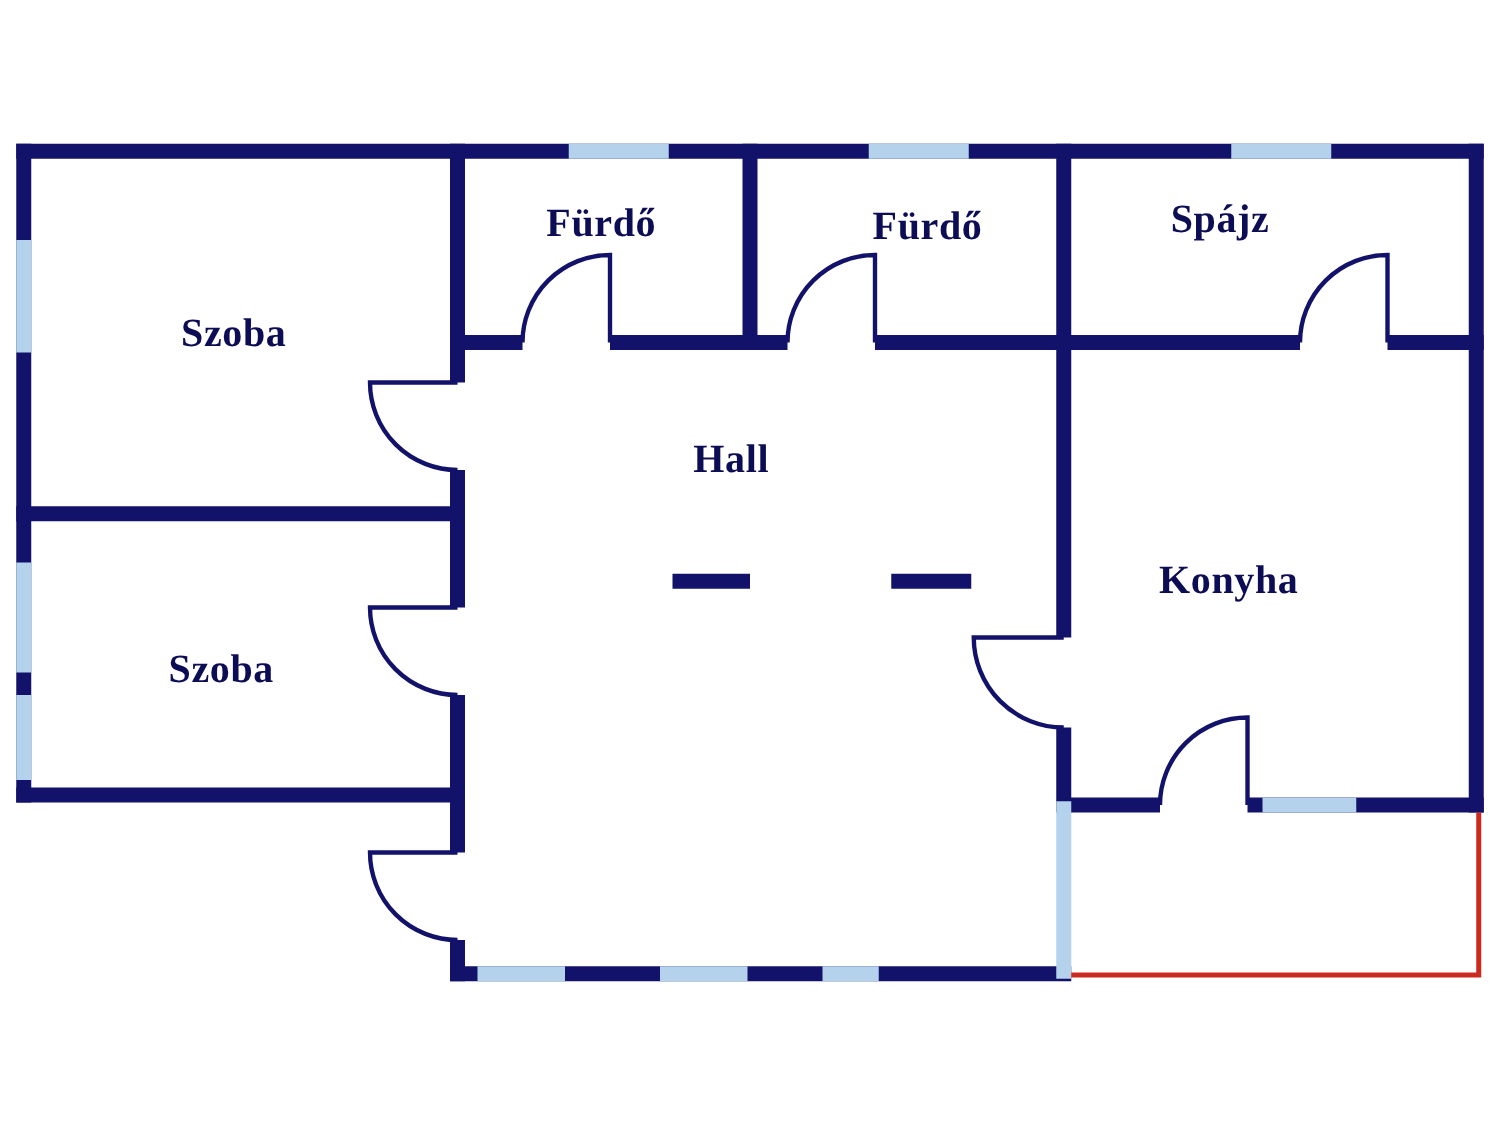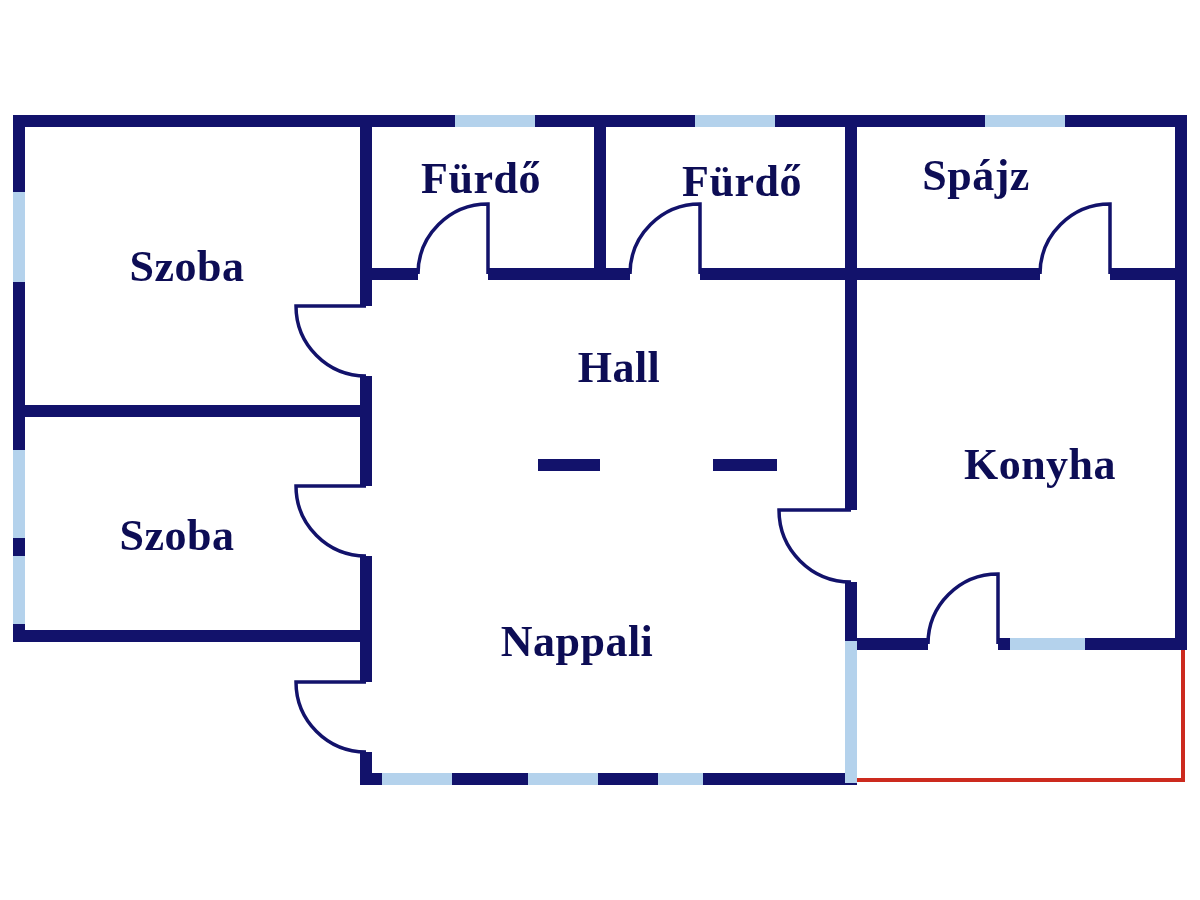--- a/index.html
+++ b/index.html
@@ -45,21 +45,21 @@
   g.terrace {
     stroke: var(--color-terrace, #cc2a1e);
     stroke-width: 4;
     fill: none;
     stroke-linejoin: miter;
   }
   .room-label {
     position: absolute;
     transform: translate(-50%, -50%);
     font-weight: bold;
-    font-size: 44px;
+    font-size: 32px;
     color: var(--color-label, #0d0d55);
     white-space: nowrap;
     letter-spacing: 0.5px;
   }
 </style>
 </head>
 <body>
 
 <div class="canvas">
 
@@ -111,17 +111,16 @@
 
     <g class="terrace">
       <path d="M857 780 H1183 V650"></path>
     </g>
   </svg>
 
   <div class="room-label" style="left:187px; top:266px;">Szoba</div>
   <div class="room-label" style="left:481px; top:178px;">Fürdő</div>
   <div class="room-label" style="left:742px; top:181px;">Fürdő</div>
   <div class="room-label" style="left:976px; top:175px;">Spájz</div>
-  <div class="room-label" style="left:585px; top:367px;margin-left:34px;">Hall</div>
-  <div class="room-label" style="left:1040px; top:464px;text-align:right;">Konyha</div>
+  <div class="room-label" style="left:585px; top:367px;">Hall</div>
+  <div class="room-label" style="left:983px; top:464px;text-align:right;">Konyha</div>
   <div class="room-label" style="left:177px; top:535px;">Szoba</div>
-  <div class="room-label" style="left:577px; top:641px;">Nappali</div>
 </div>
 
 </body></html>

